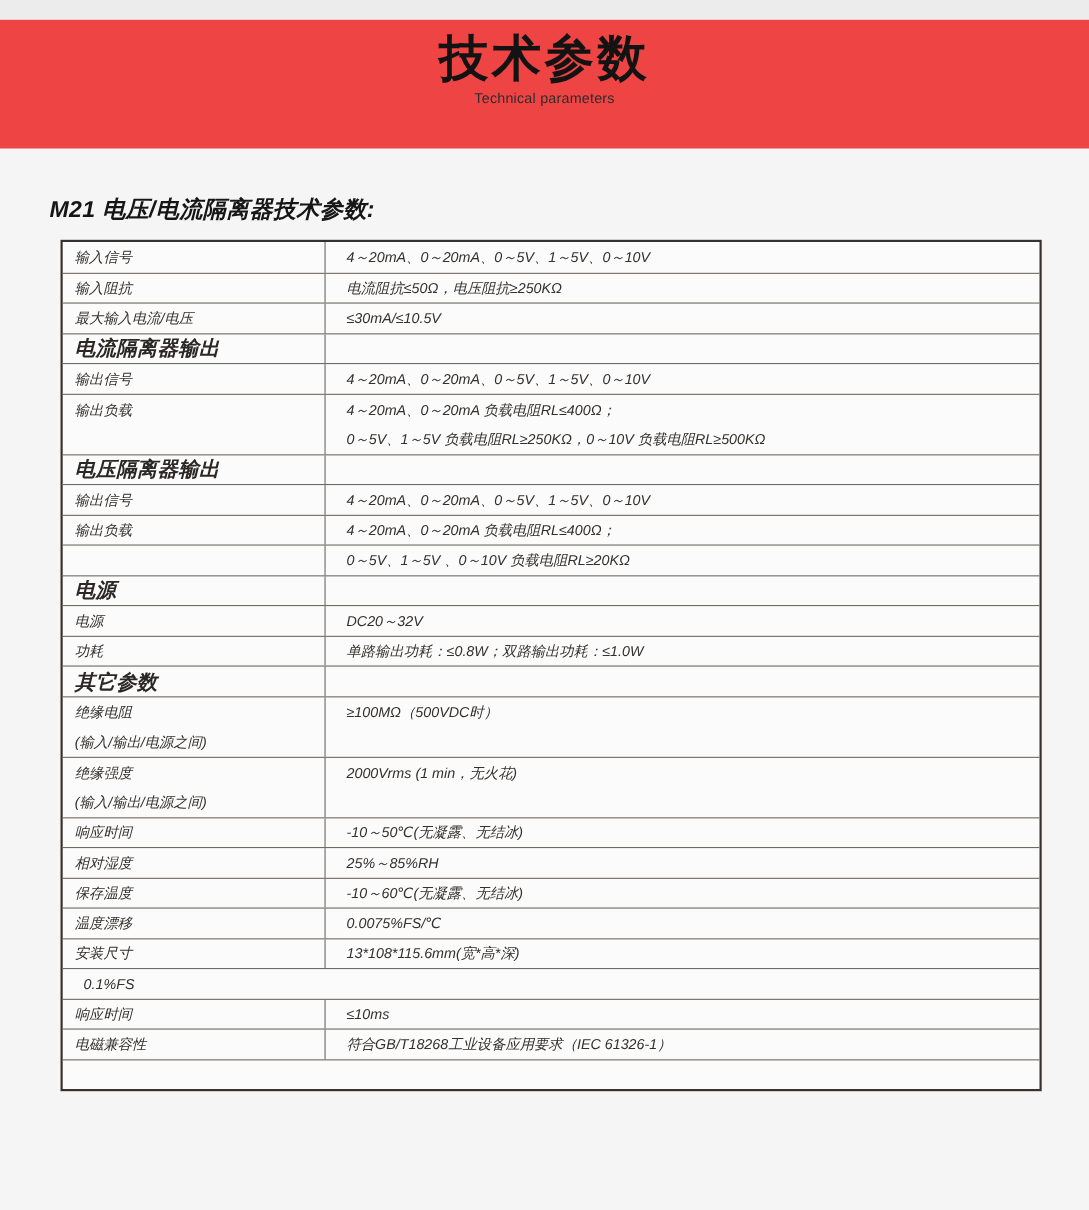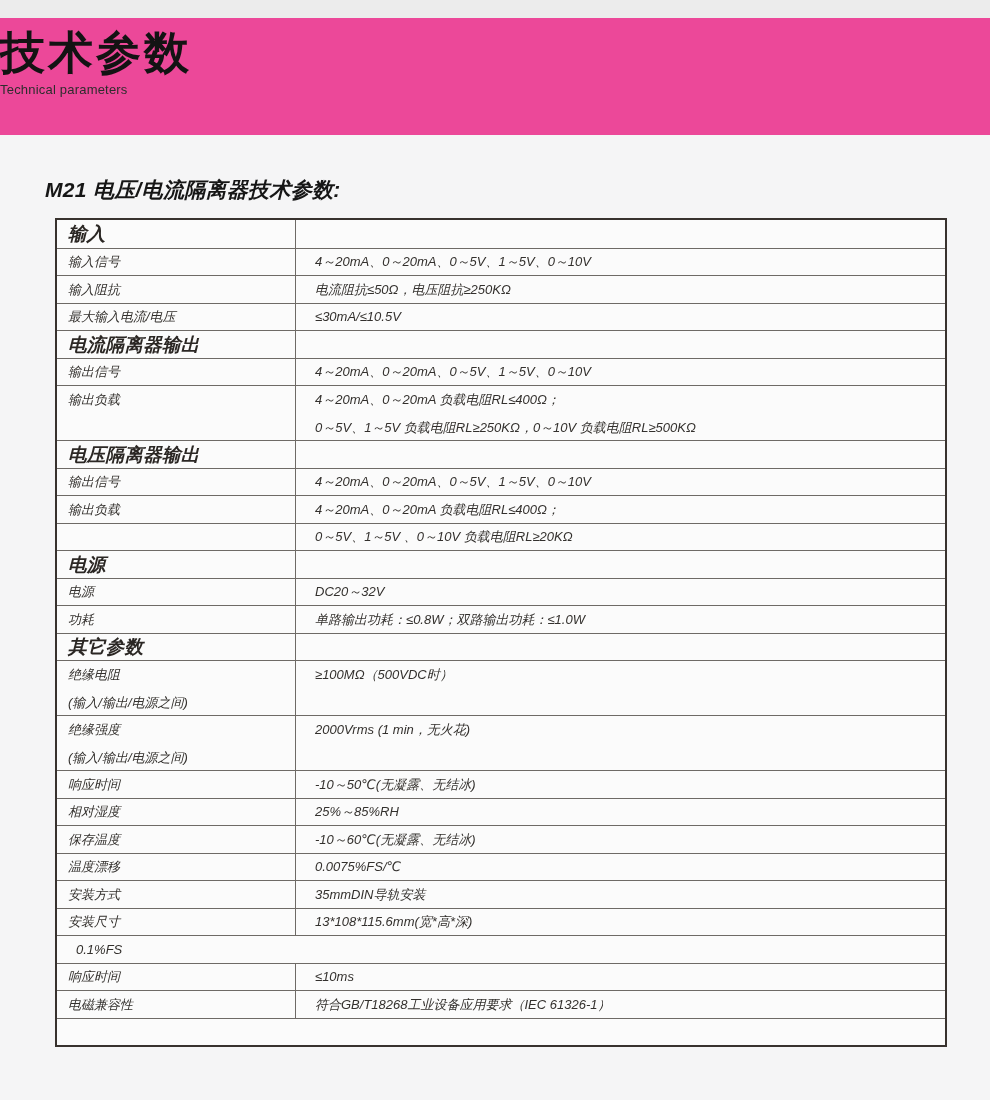--- a/index.html
+++ b/index.html
@@ -5,21 +5,21 @@
   html,body{margin:0;padding:0;}
   body{
     width:990px;height:1100px;
     background:#f5f5f6;
     font-family:"Liberation Sans","DejaVu Sans",sans-serif;
     color:#33302d;
     -webkit-font-smoothing:antialiased;
   }
   .top-strip{height:18px;background:#ececec;}
   .banner{
-    height:117px;background:#ec4899;text-align:left;overflow:hidden;
+    height:117px;background:#ef4444;text-align:center;overflow:hidden;
   }
   .banner .title{
     margin:0;padding-top:9px;
     font-size:45px;line-height:52px;font-weight:700;
     letter-spacing:3px;color:#131313;
   }
   .banner .subtitle{
     font-size:13px;line-height:22px;color:#2d2d2d;letter-spacing:0.2px;
   }
   .content{padding-left:45px;font-style:italic;}
@@ -57,24 +57,20 @@
 
 <header class="banner">
   <h1 class="title">技术参数</h1>
   <div class="subtitle">Technical parameters</div>
 </header>
 
 <div class="content">
   <h2 class="heading">M21 电压/电流隔离器技术参数:</h2>
 
   <div class="spec-table">
-    <div class="row section">
-      <div class="cell label">输入</div>
-      <div class="cell value"></div>
-    </div>
     <div class="row">
       <div class="cell label">输入信号</div>
       <div class="cell value">4～20mA、0～20mA、0～5V、1～5V、0～10V</div>
     </div>
     <div class="row">
       <div class="cell label">输入阻抗</div>
       <div class="cell value">电流阻抗≤50Ω，电压阻抗≥250KΩ</div>
     </div>
     <div class="row">
       <div class="cell label">最大输入电流/电压</div>
@@ -145,24 +141,20 @@
     </div>
     <div class="row">
       <div class="cell label">保存温度</div>
       <div class="cell value">-10～60℃(无凝露、无结冰)</div>
     </div>
     <div class="row">
       <div class="cell label">温度漂移</div>
       <div class="cell value">0.0075%FS/℃</div>
     </div>
     <div class="row">
-      <div class="cell label">安装方式</div>
-      <div class="cell value">35mmDIN导轨安装</div>
-    </div>
-    <div class="row">
       <div class="cell label">安装尺寸</div>
       <div class="cell value">13*108*115.6mm(宽*高*深)</div>
     </div>
     <div class="row">
       <div class="cell value">0.1%FS</div>
     </div>
     <div class="row">
       <div class="cell label">响应时间</div>
       <div class="cell value">≤10ms</div>
     </div>

